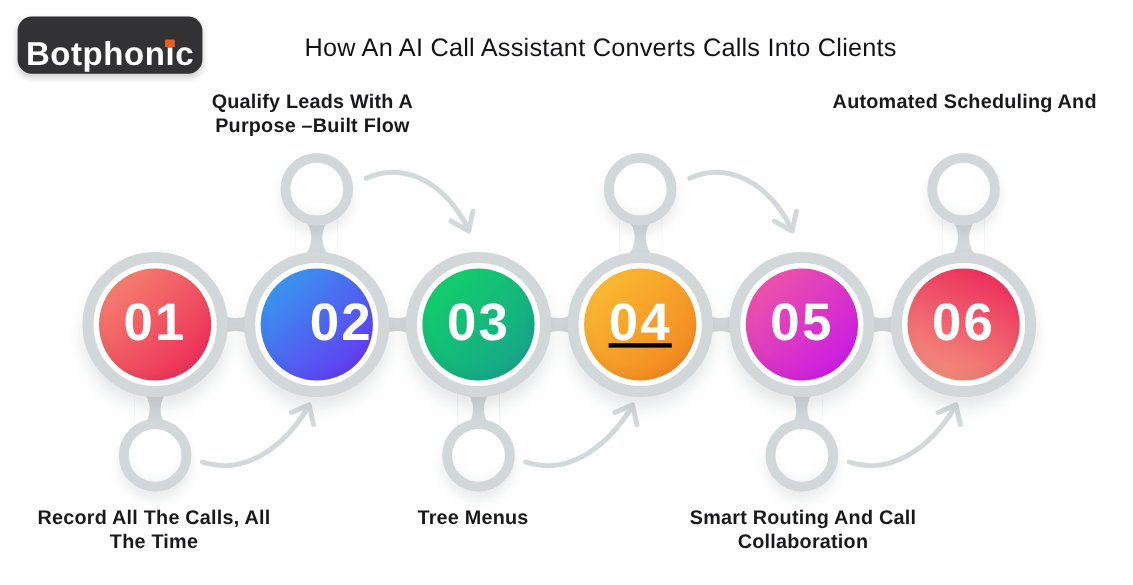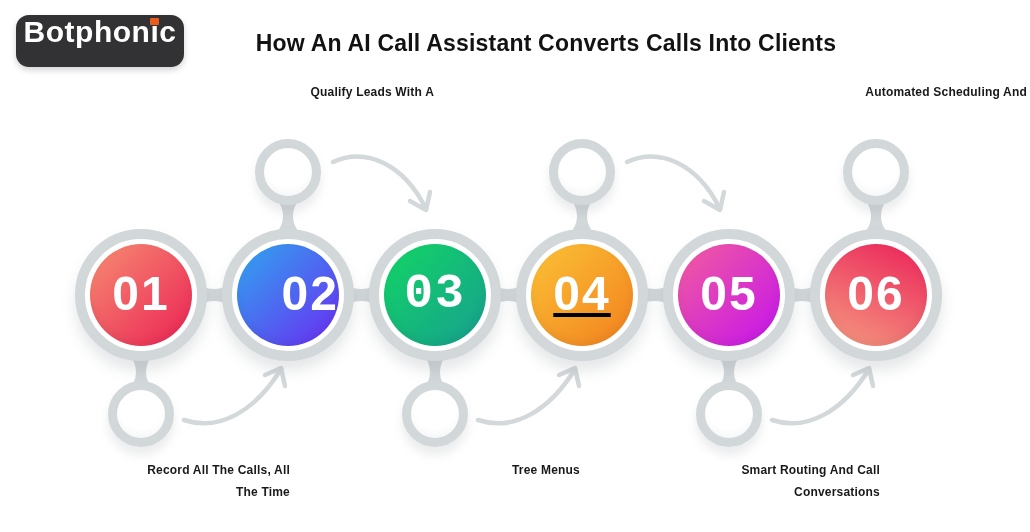--- a/index.html
+++ b/index.html
@@ -13,32 +13,32 @@
   body{font-family:"Liberation Sans","DejaVu Sans",sans-serif;}
   .canvas{
     position:relative;width:1030px;height:532px;margin:0 auto;
     background:#ffffff;overflow:hidden;
   }
 
   
   .logo{
     position:absolute;left:16px;top:15px;width:168px;height:52px;
     background:#323234;border-radius:13px;
-    display:flex;align-items:flex-start;justify-content:center;
+    display:flex;align-items:flex-end;justify-content:center;
     box-shadow:0 3px 6px rgba(0,0,0,.18);
   }
   .logo-text{color:#ffffff;font-size:30px;font-weight:bold;letter-spacing:.5px;white-space:nowrap;}
   .logo-i{position:relative;display:inline-block;}
   .logo-i .i-dot{
     position:absolute;top:3px;left:0;right:0;height:7px;
     background:#e95c1e;border-radius:1px;
   }
   .title{
     position:absolute;left:216px;top:30px;width:660px;
-    text-align:center;font-size:23px;font-weight:bold;color:var(--title);
+    text-align:center;font-size:23px;font-weight:normal;color:var(--title);
     letter-spacing:.2px;
   }
 
   
   .connector{
     position:absolute;top:280px;width:64px;height:30px;
     background:var(--ring);overflow:hidden;z-index:1;
   }
   .connector .cut-top,.connector .cut-bottom{
     position:absolute;left:2px;width:60px;height:60px;border-radius:50%;background:#ffffff;
@@ -81,22 +81,22 @@
     position:absolute;width:66px;height:66px;border-radius:50%;
     border:9px solid var(--ring);
     background:radial-gradient(circle at 50% 35%, #ffffff 55%, #eef0f2 100%);
     z-index:2;box-shadow:0 8px 10px rgba(110,120,130,.14);
   }
   .satellite.top{top:139px;}
   .satellite.bottom{top:381px;}
 
   
   .step-label{
-    position:absolute;width:300px;text-align:right;
-    font-size:12px;font-weight:bold;color:var(--label);line-height:22px;
+    position:absolute;width:300px;text-align:center;
+    font-size:18px;font-weight:bold;color:var(--label);line-height:22px;
     letter-spacing:.2px;z-index:3;
   }
   .step-label.top{top:81px;}
   .step-label.bottom{top:459px;}
 </style>
 </head>
 <body>
 
 <div class="canvas">
 
@@ -185,21 +185,21 @@
     <div class="node-circle" style="background: linear-gradient(135deg, rgb(246, 141, 114), rgb(235, 33, 84));">
       <span class="node-number">01</span>
     </div>
   </div>
   <div class="node" style="left:222px">
     <div class="node-circle" style="background: linear-gradient(135deg, rgb(47, 167, 239), rgb(107, 43, 242)); justify-content: flex-end;">
       <span class="node-number">02</span>
     </div>
   </div>
   <div class="node" style="left:369px">
-    <div class="node-circle" style="background: linear-gradient(135deg, rgb(18, 213, 100), rgb(23, 159, 144)); font-family: Liberation Mono, monospace;">
+    <div class="node-circle" style="background: linear-gradient(135deg, rgb(18, 213, 100), rgb(23, 159, 144));">
       <span class="node-number">03</span>
     </div>
   </div>
   <div class="node" style="left:516px">
     <div class="node-circle" style="background: linear-gradient(135deg, rgb(251, 194, 53), rgb(242, 128, 31)); text-decoration: underline;">
       <span class="node-number">04</span>
     </div>
   </div>
   <div class="node" style="left:663px">
     <div class="node-circle" style="background: linear-gradient(135deg, rgb(242, 93, 156), rgb(197, 19, 239));">
@@ -211,25 +211,26 @@
       <span class="node-number">06</span>
     </div>
   </div>
 
   <div class="step-label bottom" style="left:-10px">
     <div>Record All The Calls, All</div>
       <div>The Time</div>
   </div>
   <div class="step-label top" style="left:134px">
     <div>Qualify Leads With A</div>
+      <div>Purpose –Built Flow</div>
   </div>
   <div class="step-label bottom" style="left:280px">
       <div>Tree Menus</div>
   </div>
   <div class="step-label bottom" style="left:580px">
     <div>Smart Routing And Call</div>
-      <div>Conversations</div>
+      <div>Collaboration</div>
   </div>
   <div class="step-label top" style="left:727px">
     <div>Automated Scheduling And</div>
   </div>
 
 </div>
 
 </body></html>

